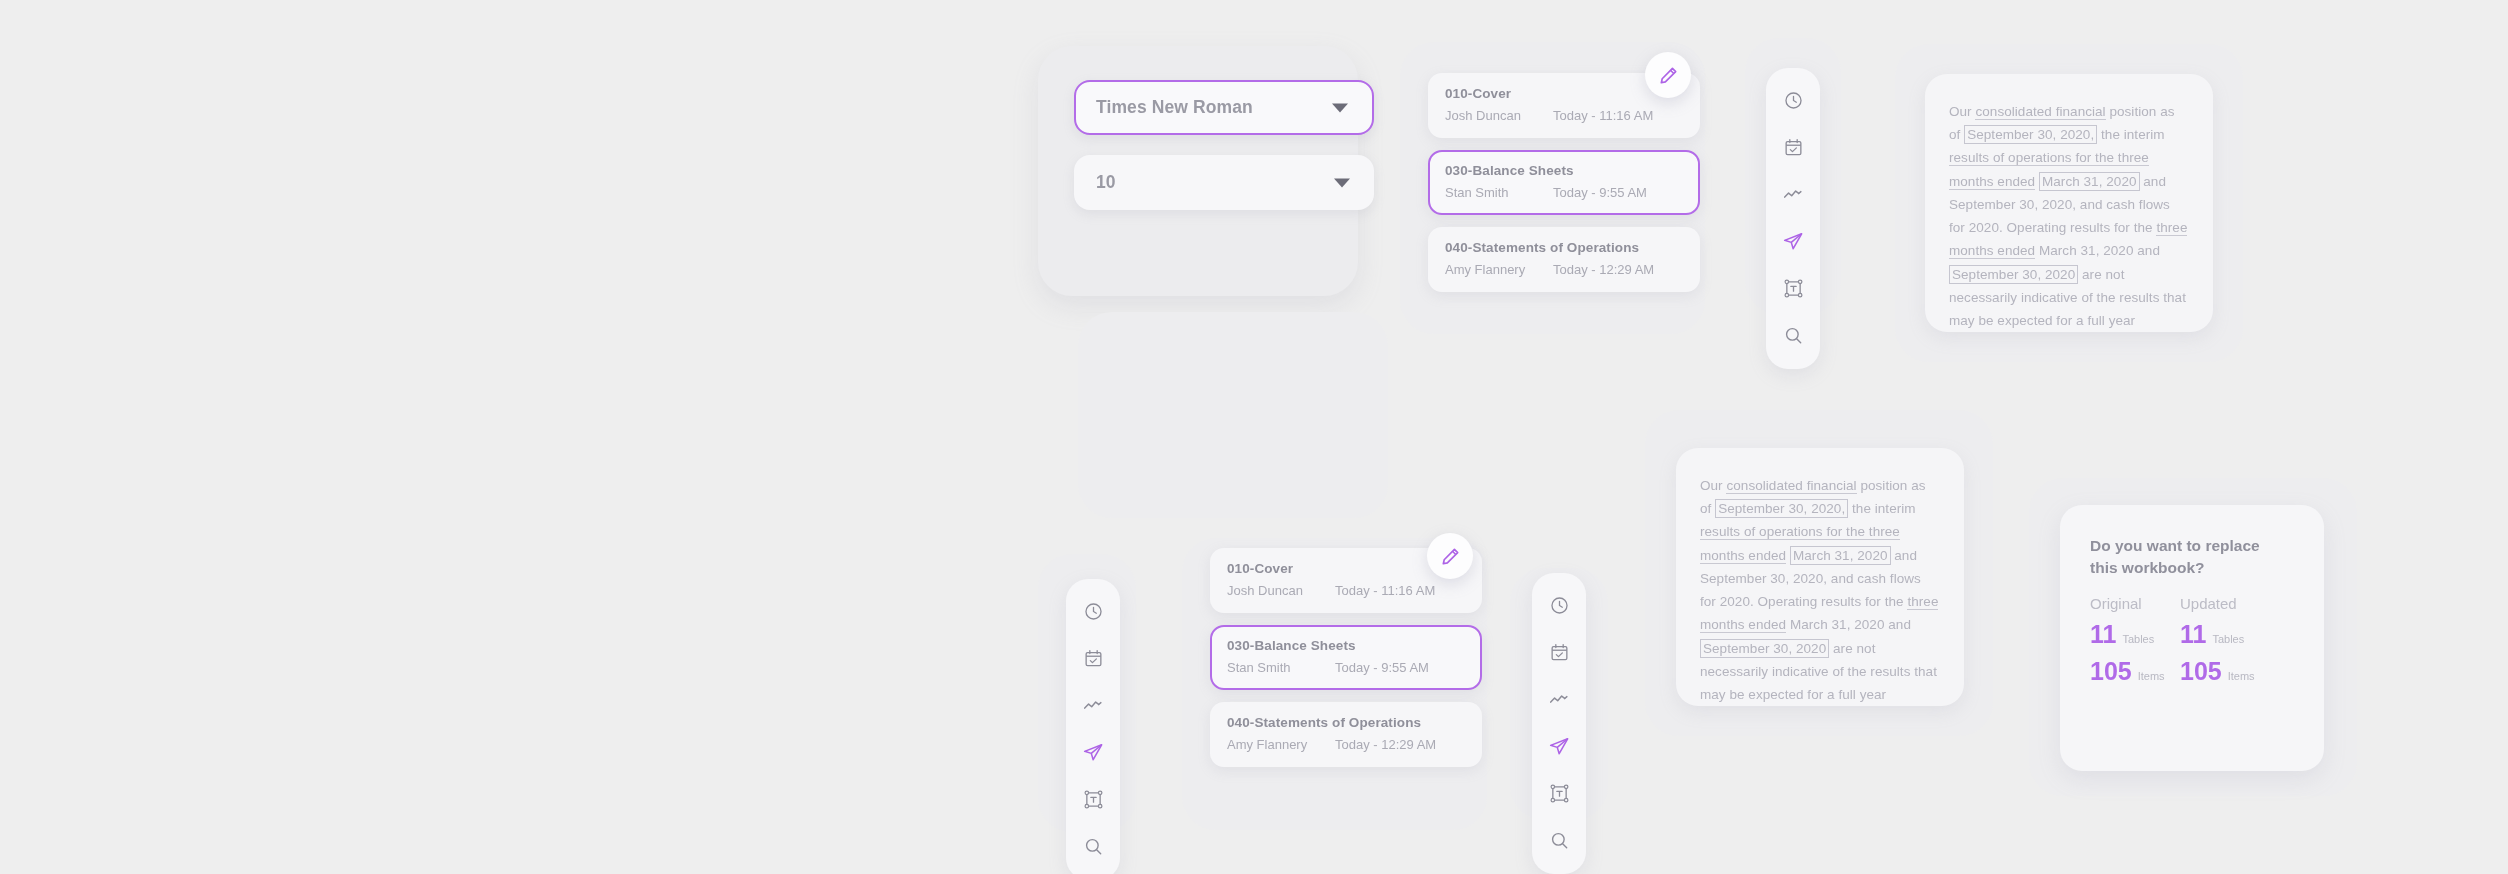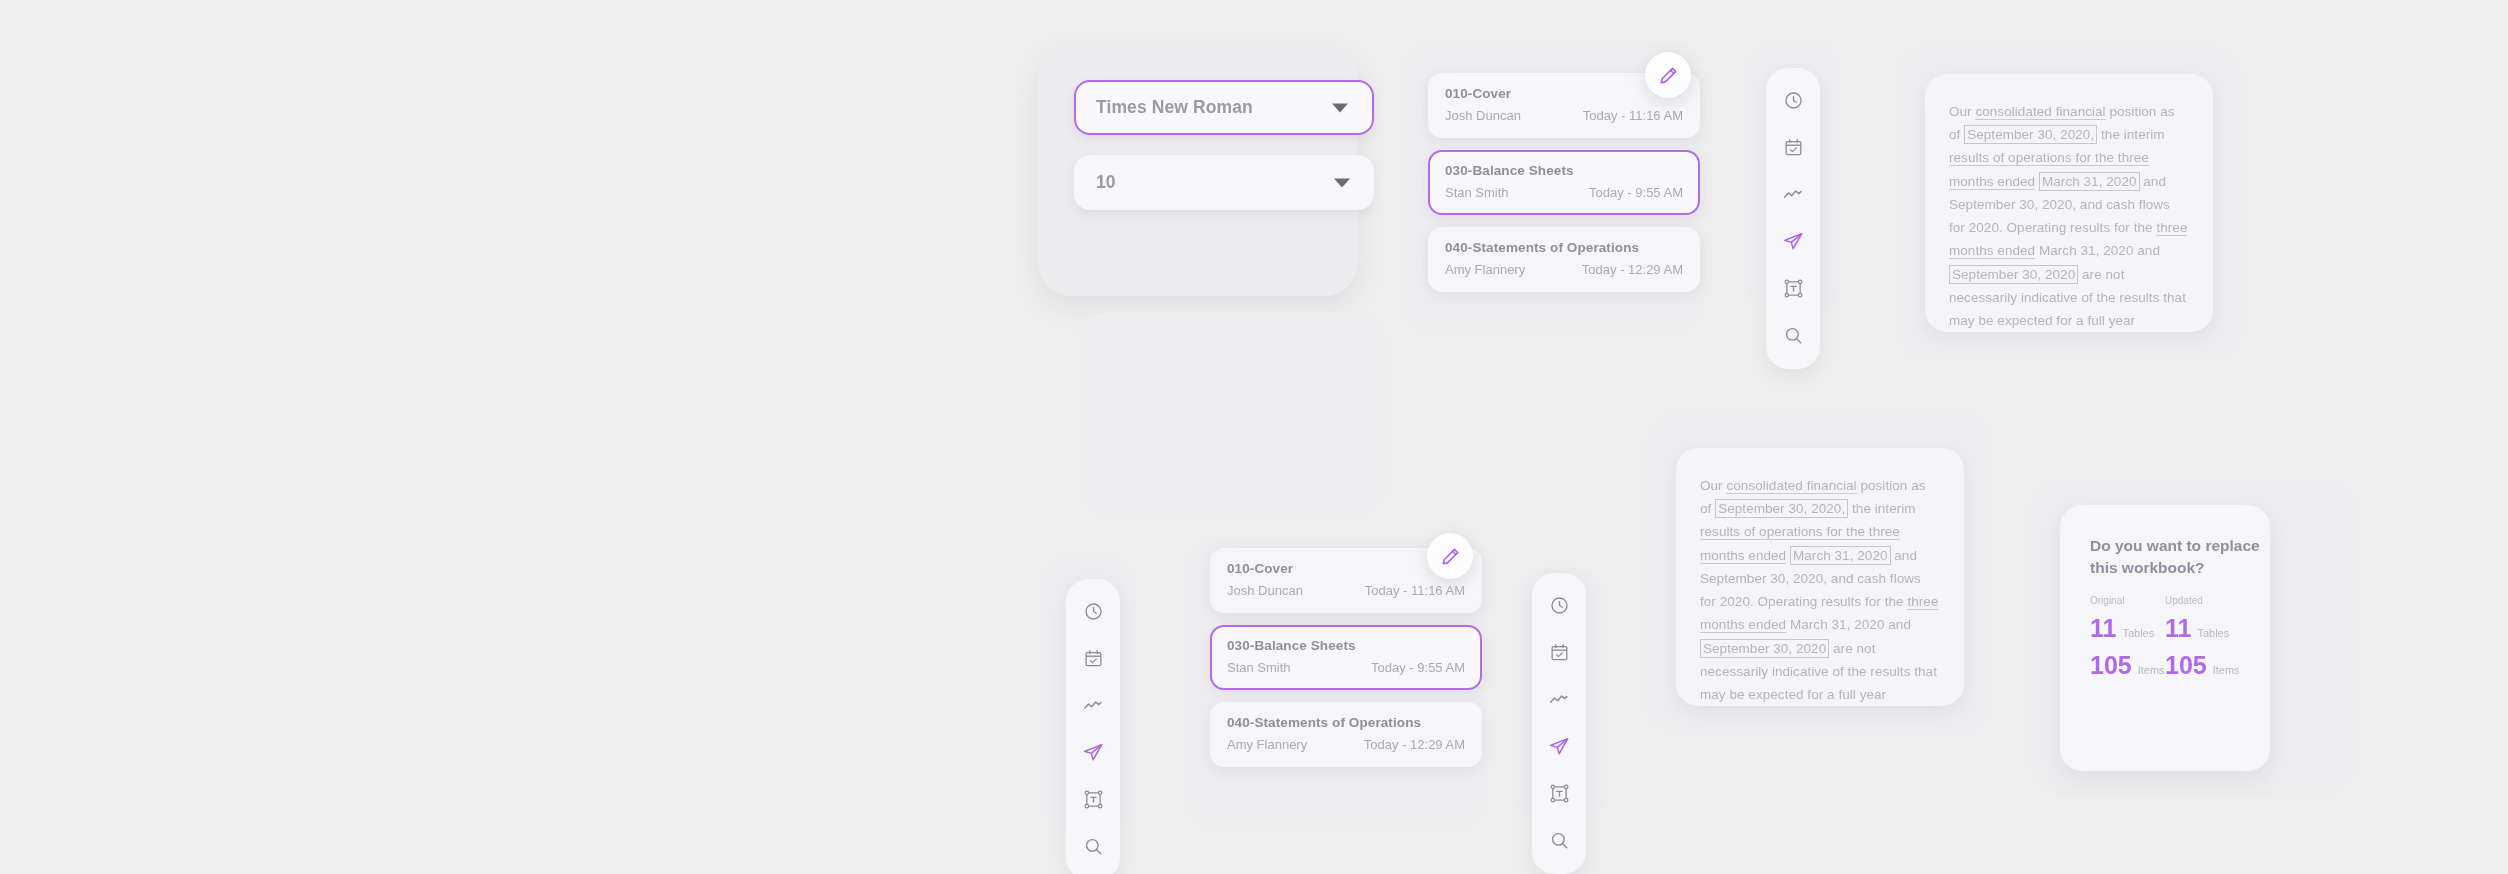--- a/index.html
+++ b/index.html
@@ -102,21 +102,20 @@
     font-size: 13.5px;
     font-weight: bold;
     color: #8f8f9a;
     margin-bottom: 7px;
     letter-spacing: 0.1px;
   }
   .file-meta {
     display: flex;
     font-size: 13px;
     color: #aaaab4;
-    justify-content: space-between;
   }
   .file-author { width: 108px; flex: none; }
   .file-time { }
 
   
   .fab {
     position: absolute;
     width: 46px;
     height: 46px;
     border-radius: 50%;
@@ -206,21 +205,21 @@
     color: #90909c;
     line-height: 1.42;
     width: 175px;
     margin-bottom: 16px;
   }
   .cols {
     display: flex;
   }
   .col { width: 90px; }
   .col-label {
-    font-size: 10px;
+    font-size: 15px;
     color: #bcbcc6;
     margin-bottom: 10px;
   }
   .stat {
     display: flex;
     align-items: baseline;
     gap: 6px;
     margin-bottom: 12px;
     margin-top: 8px;
   }
@@ -350,21 +349,21 @@
 
 
   <div class="outer-panel flat" style="left:1645px; top:410px; width:348px; height:326px;"></div>
 
   <div class="para-card" style="left:1676px; top:448px; width:288px; height:258px; padding:26px 24px;">
     <div class="para-text" id="para-mid" style="font-size:13.5px; line-height:1.72;"><span>Our </span><span class="ul">consolidated financial</span><span> position as of </span><span class="tok">September 30, 2020,</span><span> the interim </span><span class="ul">results of operations for the three months ended</span><span> </span><span class="tok">March 31, 2020</span><span> and September 30, 2020, and cash flows for 2020. Operating results for the </span><span class="ul">three months ended</span><span> March 31, 2020 and </span><span class="tok">September 30, 2020</span><span> are not necessarily indicative of the results that may be expected for a full year</span></div>
   </div>
 
   <div class="outer-panel flat" style="left:2029px; top:478px; width:328px; height:318px;"></div>
 
-  <div class="dialog" style="left:2060px; top:505px; width:210px; height:266px;">
+  <div class="dialog" style="left:2060px; top:505px; width:264px; height:266px;">
     <div class="dialog-title">Do you want to replace this workbook?</div>
     <div class="cols">
 
       <div class="col">
         <div class="col-label">Original</div>
         <div class="stat">
           <span class="stat-num">11</span>
           <span class="stat-unit">Tables</span>
         </div>
         <div class="stat">

